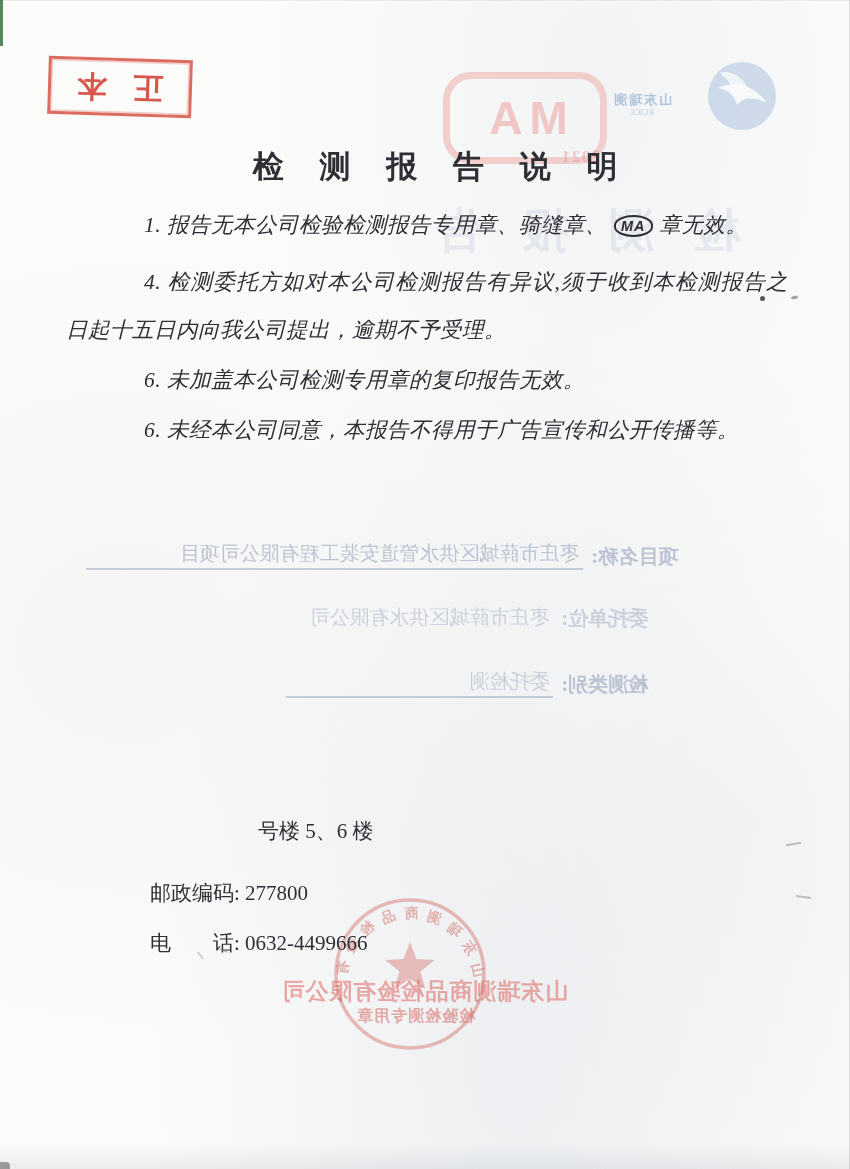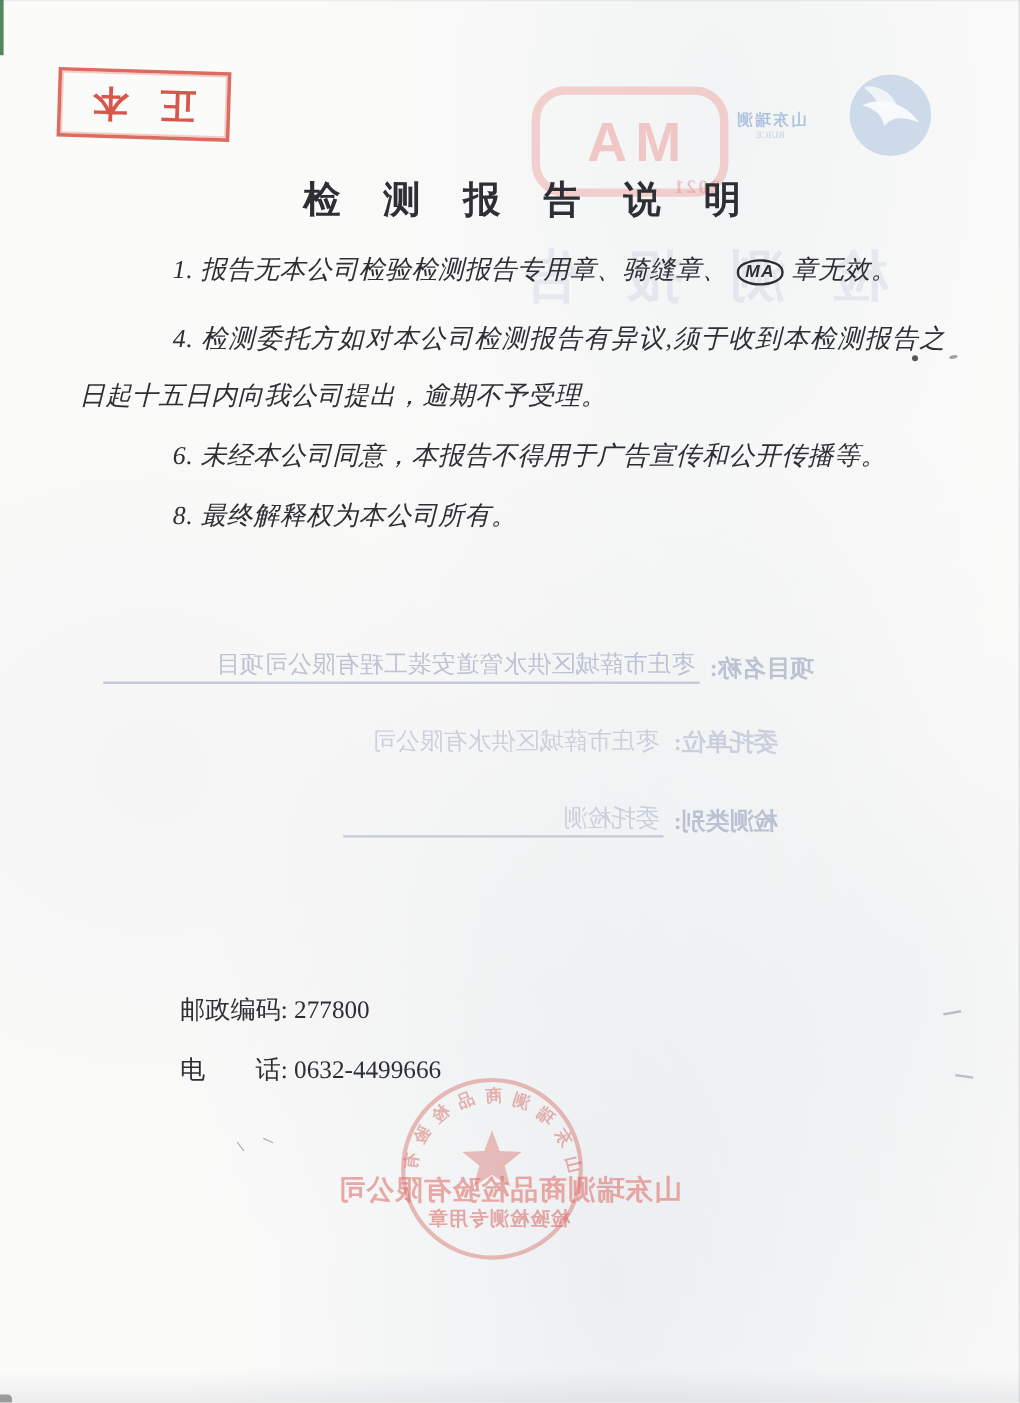--- a/index.html
+++ b/index.html
@@ -180,23 +180,24 @@
   <div class="orig-stamp">
     <span>正本</span>
   </div>
 
   <div class="content">
     <div class="doc-title">检 测 报 告 说 明</div>
 
     <div class="notice">
       <p class="first"><span>1. 报告无本公司检验检测报告专用章、骑缝章、</span><span class="cma-badge">MA</span><span>章无效。</span></p>
       <p>4. 检测委托方如对本公司检测报告有异议,须于收到本检测报告之日起十五日内向我公司提出，逾期不予受理。</p>
+      <p>6. 未加盖本公司检测专用章的复印报告无效。</p>
       <p>6. 未经本公司同意，本报告不得用于广告宣传和公开传播等。</p>
-      <p>8. 最终解释权为本公司所有。</p>
     </div>
 
     <div class="contact">
+      <div class="row addr2">号楼 5、6 楼</div>
       <div class="row postal"><span>邮政编码: </span><span>277800</span></div>
       <div class="row phone"><span>电　　话: </span><span>0632-4499666</span></div>
     </div>
   </div>
 
 </div>
 
 </body></html>

